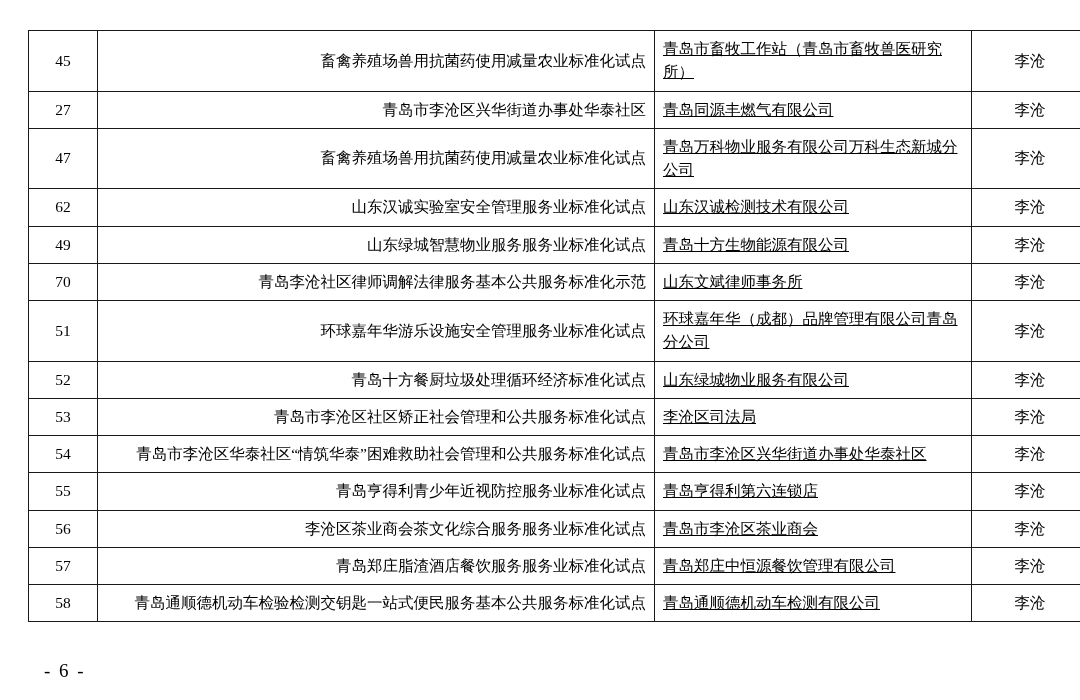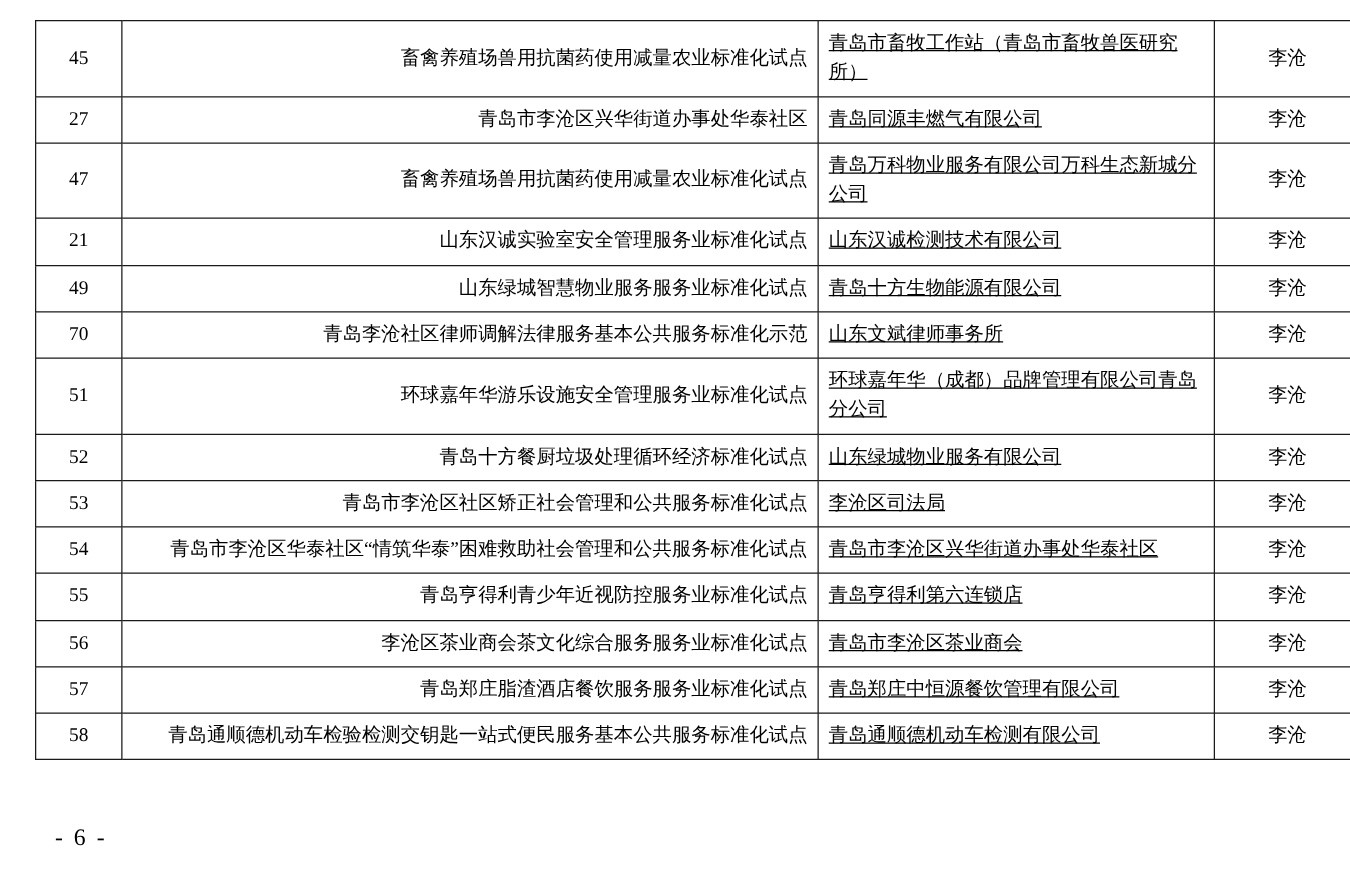--- a/index.html
+++ b/index.html
@@ -12,21 +12,21 @@
     height: 700px;
     font-family: "Liberation Serif", "DejaVu Serif", serif;
     color: #000000;
     position: relative;
     overflow: hidden;
   }
   .page {
     width: 1080px;
     height: 700px;
     box-sizing: border-box;
-    padding: 8px 28px 0 28px;
+    padding: 22px 28px 0 28px;
     position: relative;
   }
   table.doc-table {
     border-collapse: collapse;
     width: 1016px;
     margin-top: 8px;
     table-layout: fixed;
   }
   table.doc-table td {
     border: 1px solid #1a1a1a;
@@ -84,21 +84,21 @@
         <td class="col-org">青岛同源丰燃气有限公司</td>
         <td class="col-area">李沧</td>
       </tr>
       <tr>
         <td class="col-no">47</td>
         <td class="col-name">畜禽养殖场兽用抗菌药使用减量农业标准化试点</td>
         <td class="col-org">青岛万科物业服务有限公司万科生态新城分公司</td>
         <td class="col-area">李沧</td>
       </tr>
       <tr>
-        <td class="col-no">21</td>
+        <td class="col-no">62</td>
         <td class="col-name">山东汉诚实验室安全管理服务业标准化试点</td>
         <td class="col-org">山东汉诚检测技术有限公司</td>
         <td class="col-area">李沧</td>
       </tr>
       <tr>
         <td class="col-no">49</td>
         <td class="col-name">山东绿城智慧物业服务服务业标准化试点</td>
         <td class="col-org">青岛十方生物能源有限公司</td>
         <td class="col-area">李沧</td>
       </tr>

